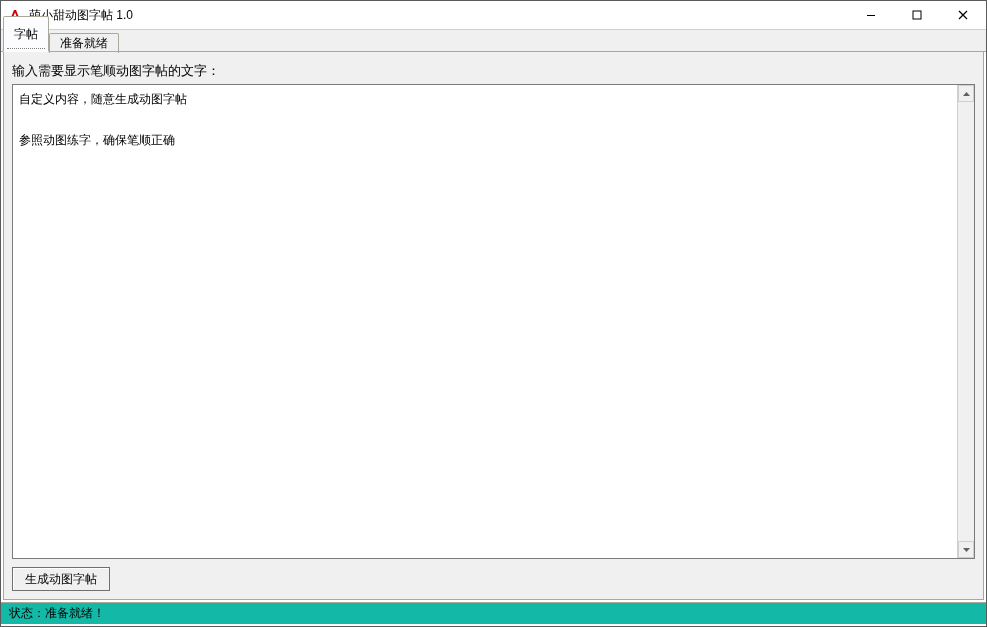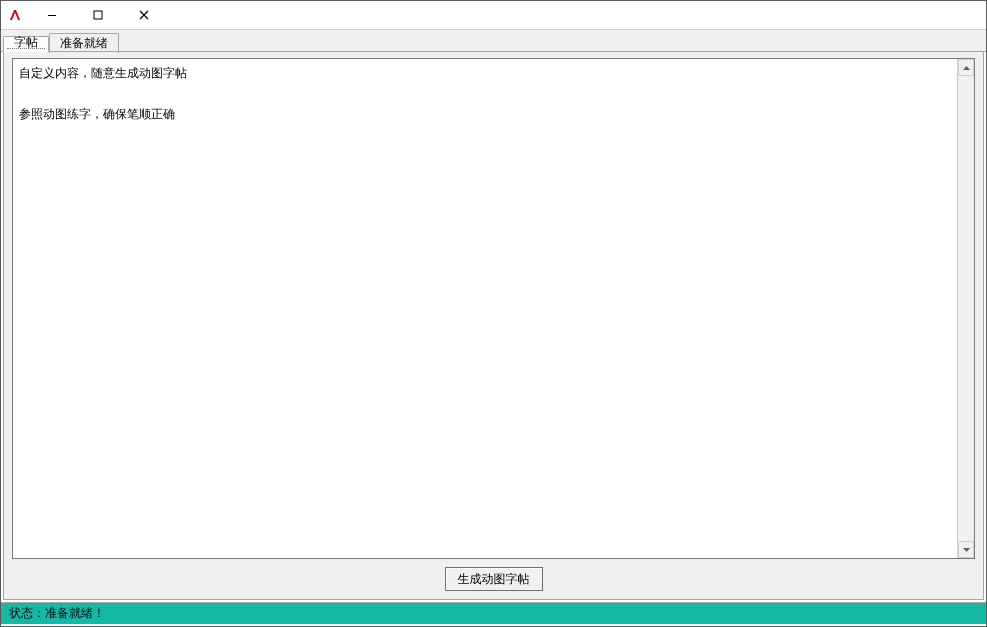--- a/index.html
+++ b/index.html
@@ -73,25 +73,24 @@
     display: flex;
     align-items: center;
     font-size: 12px;
     margin-right: 0px;
     position: relative;
     top: 1px;
     border-radius: 2px 2px 0 0;
   }
   .tab.active {
     background: #fcfcfe;
-    height: 16px;
+    height: 36px;
     top: 0px;
     z-index: 2;
     border-bottom: 1px solid #fcfcfe;
-    align-items: flex-end;
   }
   .tab.active::after{
     content:"";
     position:absolute;
     left:3px; right:3px; bottom:2px;
     height:1px;
     border-bottom:1px dotted #7a7a7a;
   }
 
   
@@ -141,21 +140,20 @@
     background: #f0f0f0;
     border: 1px solid #cfcfcf;
     display: flex;
     align-items: center;
     justify-content: center;
   }
   .scroll-btn svg { display:block; }
 
   .button-row {
     display: flex;
-    justify-content: center;
     padding-top: 8px;
   }
   .gen-btn {
     min-width: 96px;
     height: 24px;
     padding: 0 12px;
     background: #f0f0f0;
     border: 1px solid #707070;
     font-size: 12px;
     display: flex;
@@ -178,20 +176,21 @@
 </head>
 <body>
 
 <div class="titlebar">
   <span class="app-icon">
     <svg width="16" height="16" viewBox="0 0 16 16">
       <path d="M3 13 L7 3 L9 3 L5 13 Z" fill="#d40000"></path>
       <path d="M11 13 L7 3 L9 3 L13 13 Z" fill="#d40000"></path>
     </svg>
   </span>
+  <span class="title-text">萌小甜动图字帖 1.0</span>
   <div class="win-controls">
     <div class="win-btn">
       <svg width="10" height="10" viewBox="0 0 10 10">
           <rect x="1" y="5" width="8" height="1" fill="#000"></rect>
         </svg>
     </div>
     <div class="win-btn">
       <svg width="10" height="10" viewBox="0 0 10 10">
           <rect x="1" y="1" width="8" height="8" fill="none" stroke="#000" stroke-width="1"></rect>
         </svg>
@@ -208,20 +207,21 @@
   <div class="tab active">
     <span>字帖</span>
   </div>
   <div class="tab">
     <span>准备就绪</span>
   </div>
   <div class="bottom-line"></div>
 </div>
 
 <div class="panel">
+  <div class="prompt-label">输入需要显示笔顺动图字帖的文字：</div>
 
   <div class="textarea-wrap">
     <textarea class="textarea" style="">自定义内容，随意生成动图字帖
 
 参照动图练字，确保笔顺正确</textarea>
     <div class="vscroll">
       <div class="scroll-btn">
         <svg width="7" height="4" viewBox="0 0 7 4">
             <path d="M0 4 L3.5 0 L7 4 Z" fill="#606060"></path>
           </svg>

